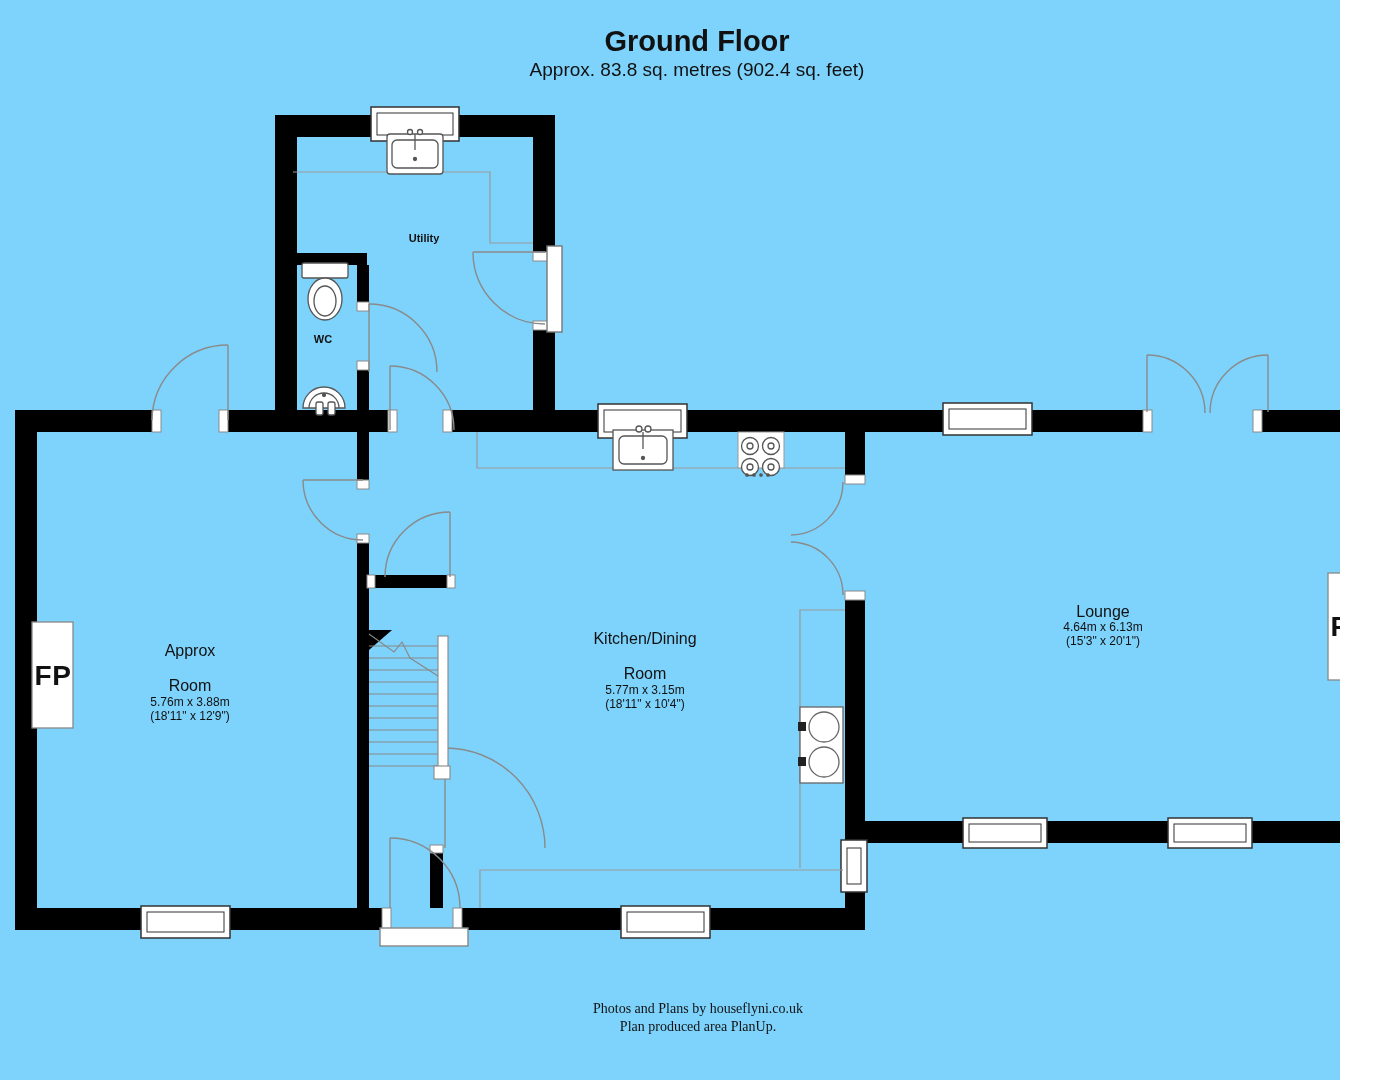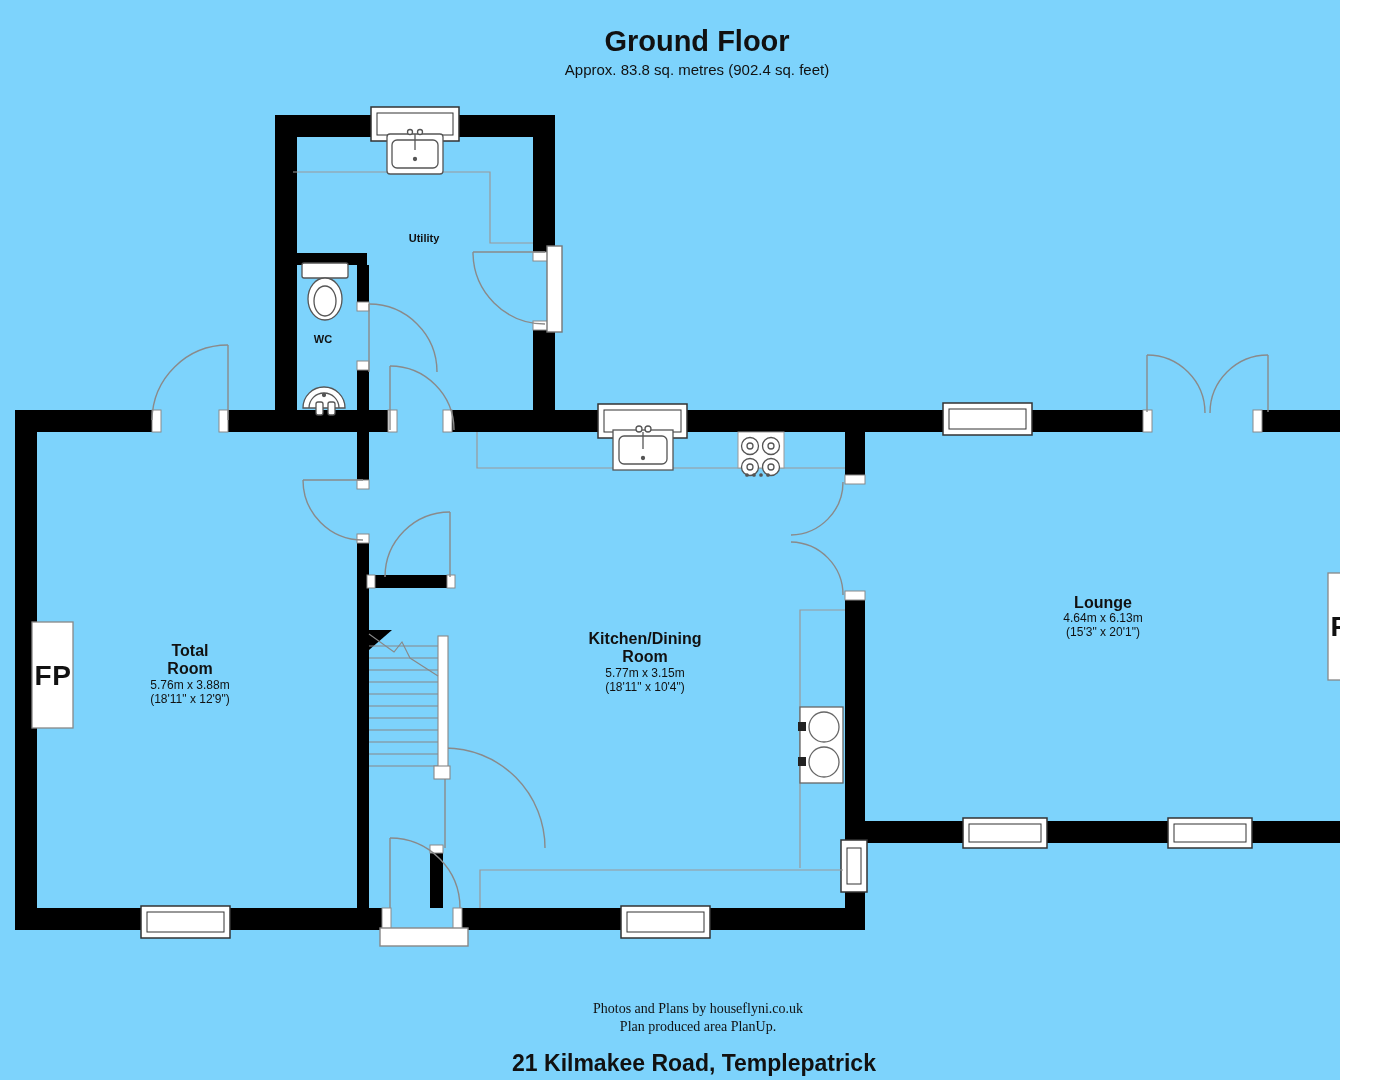--- a/index.html
+++ b/index.html
@@ -1,22 +1,22 @@
 <!DOCTYPE html>
 <html><head>
 <meta charset="utf-8">
 <style>
   html,body{margin:0;padding:0;background:#ffffff;}
   #stage{position:relative;width:1340px;height:1080px;background:#7dd3fc;overflow:hidden;
          font-family:"Liberation Sans", sans-serif;color:#111;}
   #plan-svg{position:absolute;left:0;top:0;}
   .lbl{position:absolute;transform:translate(-50%,-50%);text-align:center;line-height:1.15;white-space:nowrap;}
   .t-title{font-size:29px;font-weight:bold;}
-  .t-sub{font-size:15px;}
-  .room-name{font-size:16px;font-weight:bold;}
+  .t-sub{font-size:19px;}
+  .room-name{font-size:16px;font-weight:normal;margin-top:17px;}
   .room-name-sm{font-size:11px;font-weight:bold;}
   .room-dims{font-size:12px;}
   .fp{font-size:28px;font-weight:bold;letter-spacing:0.5px;}
   .t-total{font-size:22px;}
   .t-credit{font-size:14px;font-family:Liberation Serif, serif;}
   .t-addr{font-size:23px;font-weight:bold;}
 </style>
 </head>
 <body>
 
@@ -261,21 +261,21 @@
     </g>
   </svg>
 
   <div class="lbl t-title" style="left:697px;top:42px;">Ground Floor</div>
   <div class="lbl t-sub" style="left:697px;top:70px;">Approx. 83.8 sq. metres (902.4 sq. feet)</div>
 
   <div class="lbl room-name-sm" style="left:424px;top:238px;">Utility</div>
   <div class="lbl room-name-sm" style="left:323px;top:339px;">WC</div>
 
   <div class="lbl" style="left:190px;top:674px;">
-    <div class="room-name">Total</div>
+    <div class="room-name">Approx</div>
     <div class="room-name">Room</div>
     <div class="room-dims">5.76m x 3.88m</div>
     <div class="room-dims">(18'11" x 12'9")</div>
   </div>
 
   <div class="lbl" style="left:645px;top:662px;">
     <div class="room-name">Kitchen/Dining</div>
     <div class="room-name">Room</div>
     <div class="room-dims">5.77m x 3.15m</div>
     <div class="room-dims">(18'11" x 10'4")</div>
@@ -285,15 +285,14 @@
     <div class="room-name">Lounge</div>
     <div class="room-dims">4.64m x 6.13m</div>
     <div class="room-dims">(15'3" x 20'1")</div>
   </div>
 
   <div class="lbl fp" style="left:53px;top:676px;">FP</div>
   <div class="lbl fp" style="left:1349px;top:627px;">FP</div>
 
   <div class="lbl t-credit" style="left:698px;top:1009px;">Photos and Plans by houseflyni.co.uk</div>
   <div class="lbl t-credit" style="left:698px;top:1027px;">Plan produced area PlanUp.</div>
-  <div class="lbl t-addr" style="left:694px;top:1063px;">21 Kilmakee Road, Templepatrick</div>
 
 </div>
 
 </body></html>

